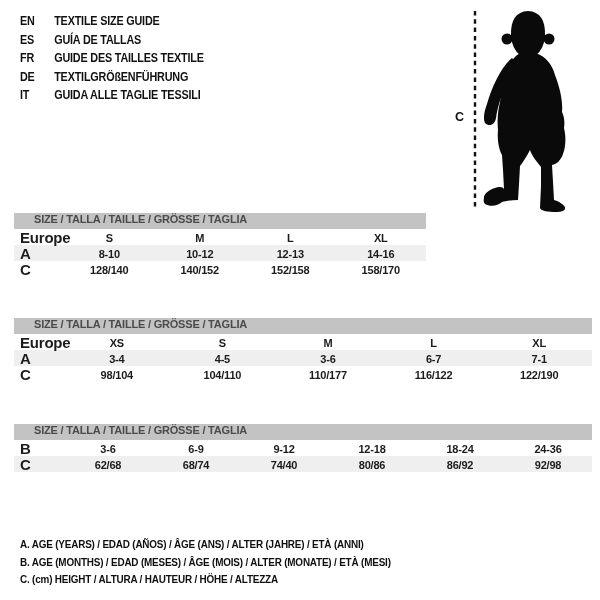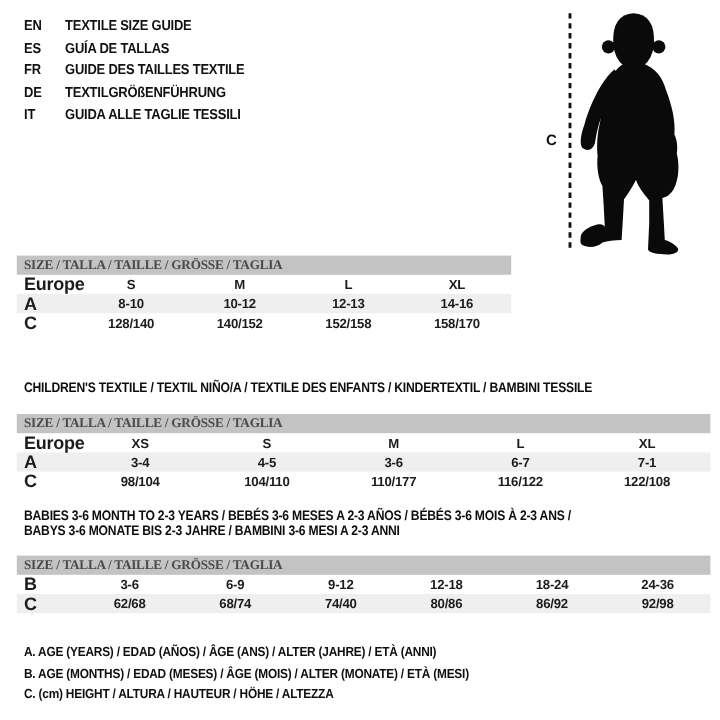--- a/index.html
+++ b/index.html
@@ -36,21 +36,21 @@
   .t3 .t-title { margin-bottom: 13px; }
   .t-title-line {
     font-size: 11.5px; font-weight: 700; color: #0d0d0d;
     line-height: 13px; letter-spacing: -0.2px;
     transform: scaleX(0.88); transform-origin: 0 0;
     white-space: nowrap;
   }
 
   .t-bar {
     height: 16px; background: var(--bar-bg, #c3c3c3);
-    display: flex; align-items: center; padding-left: 6px; font-family: Liberation Serif, serif;
+    display: flex; padding-left: 20px;
   }
   .t-bar-label {
     font-size: 11px; font-weight: 700; color: var(--bar-text, #4b4b4b);
     letter-spacing: -0.2px; white-space: nowrap;
   }
 
   .t-row { display: grid; height: 16px; align-items: center; }
   .t-row.alt { background: var(--alt-bg, #efefef); }
   .t-row-label {
     padding-left: 6px; font-size: 15px; font-weight: 700;
@@ -167,23 +167,20 @@
         <span class="t-row-label">C</span>
         <span class="t-cell">128/140</span>
         <span class="t-cell">140/152</span>
         <span class="t-cell">152/158</span>
         <span class="t-cell">158/170</span>
       </div>
     </div>
 </div>
 
 <div class="size-table t2">
-  <div class="t-title">
-      <div class="t-title-line">CHILDREN'S TEXTILE / TEXTIL NIÑO/A / TEXTILE DES ENFANTS / KINDERTEXTIL / BAMBINI TESSILE</div>
-    </div>
   <div class="t-bar">
     <span class="t-bar-label">SIZE / TALLA / TAILLE / GRÖSSE / TAGLIA</span>
   </div>
   <div class="t-rows">
       <div class="t-row" style="grid-template-columns: 50px repeat(5, 1fr);">
         <span class="t-row-label">Europe</span>
         <span class="t-cell">XS</span>
         <span class="t-cell">S</span>
         <span class="t-cell">M</span>
         <span class="t-cell">L</span>
@@ -196,30 +193,26 @@
         <span class="t-cell">3-6</span>
         <span class="t-cell">6-7</span>
         <span class="t-cell">7-1</span>
       </div>
       <div class="t-row" style="grid-template-columns: 50px repeat(5, 1fr);">
         <span class="t-row-label">C</span>
         <span class="t-cell">98/104</span>
         <span class="t-cell">104/110</span>
         <span class="t-cell">110/177</span>
         <span class="t-cell">116/122</span>
-        <span class="t-cell">122/108</span>
+        <span class="t-cell">122/190</span>
       </div>
     </div>
 </div>
 
 <div class="size-table t3">
-  <div class="t-title">
-      <div class="t-title-line">BABIES 3-6 MONTH TO 2-3 YEARS / BEBÉS 3-6 MESES A 2-3 AÑOS / BÉBÉS 3-6 MOIS À 2-3 ANS /</div>
-      <div class="t-title-line">BABYS 3-6 MONATE BIS 2-3 JAHRE / BAMBINI 3-6 MESI A 2-3 ANNI</div>
-    </div>
   <div class="t-bar">
     <span class="t-bar-label">SIZE / TALLA / TAILLE / GRÖSSE / TAGLIA</span>
   </div>
   <div class="t-rows">
       <div class="t-row" style="grid-template-columns: 50px repeat(6, 1fr);">
         <span class="t-row-label">B</span>
         <span class="t-cell">3-6</span>
         <span class="t-cell">6-9</span>
         <span class="t-cell">9-12</span>
         <span class="t-cell">12-18</span>

